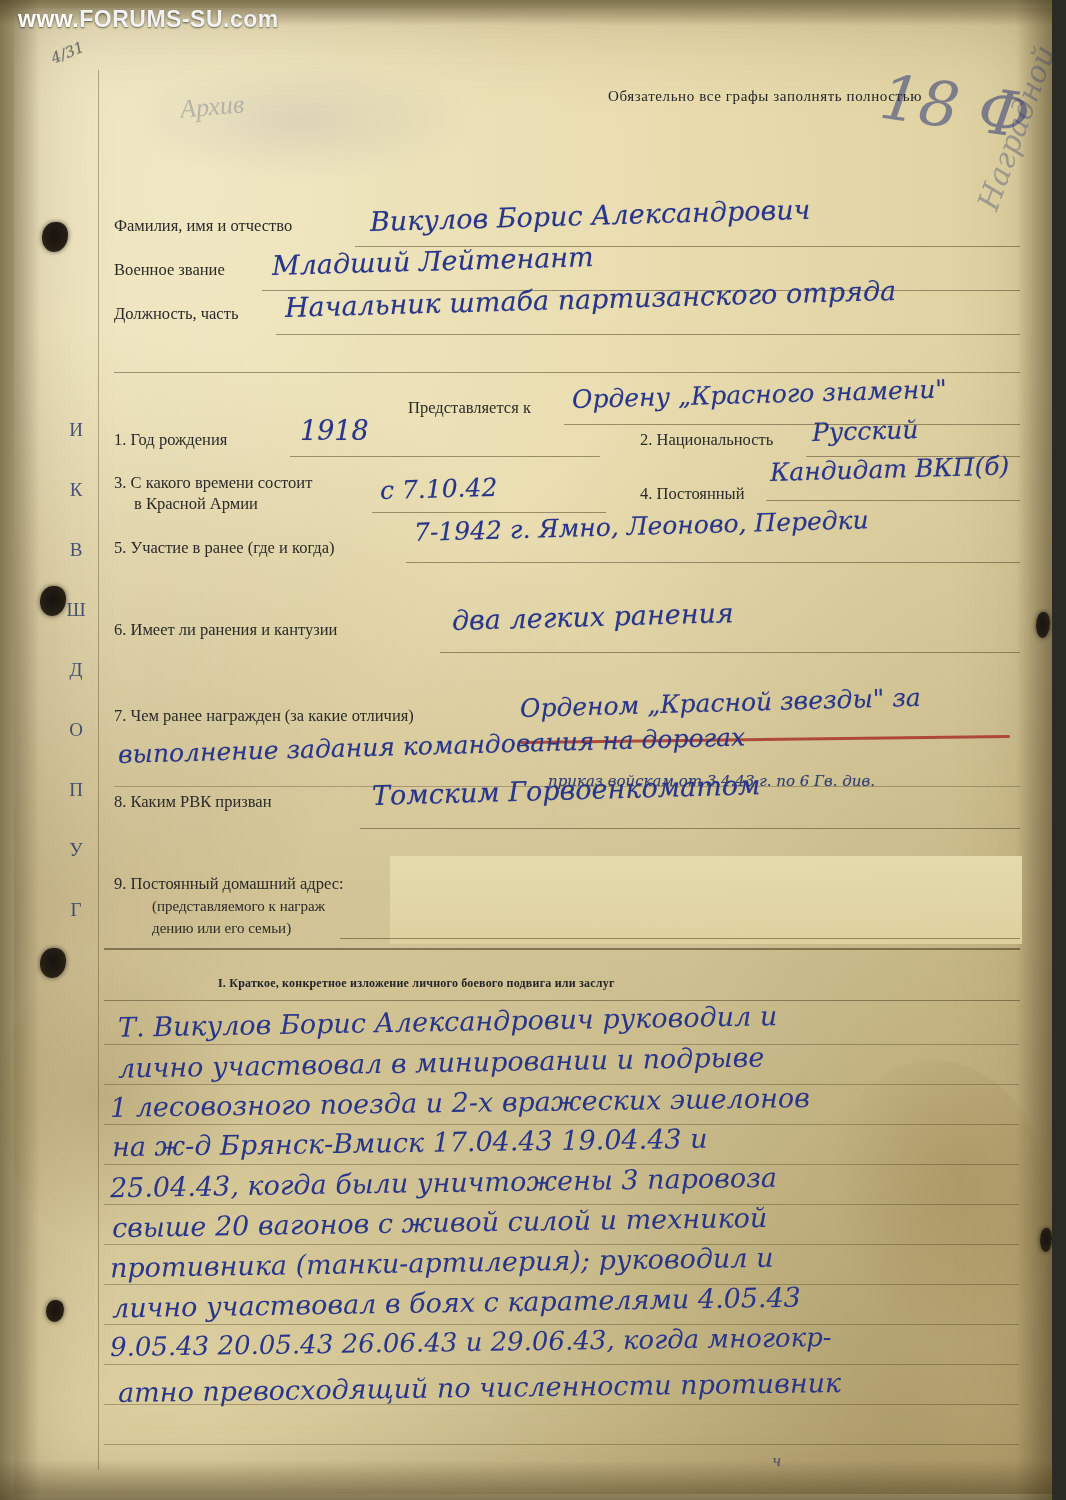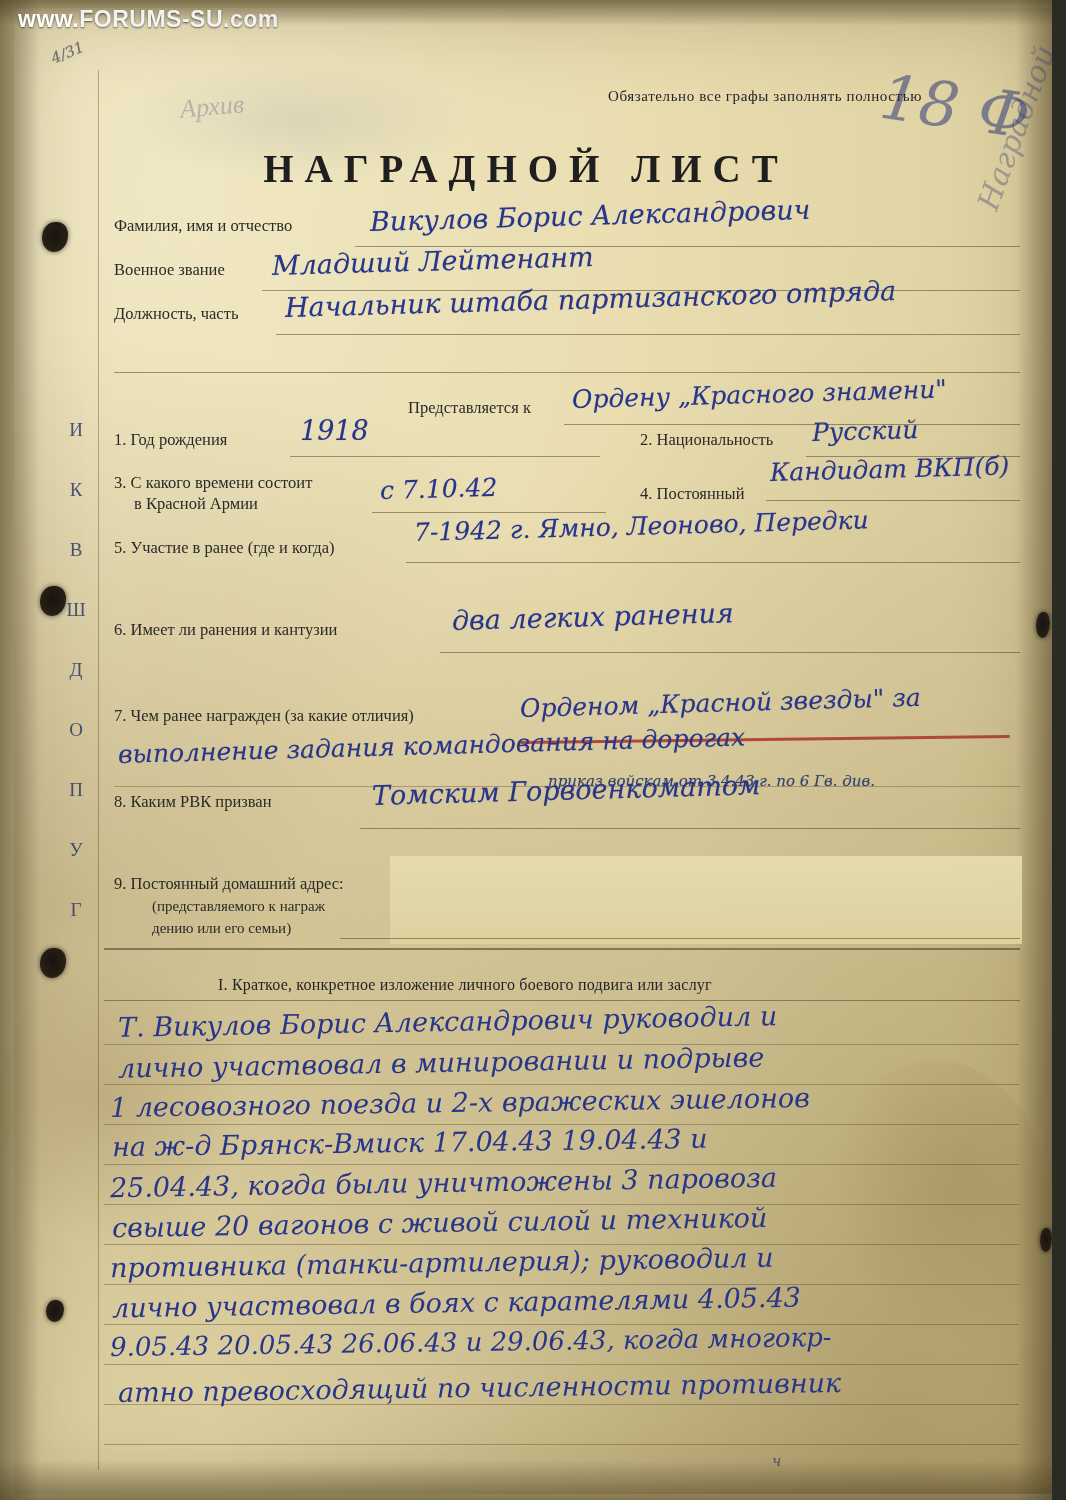--- a/index.html
+++ b/index.html
@@ -191,23 +191,24 @@
     left: 118px;
     font-family: "DejaVu Serif", serif;
     font-style: italic;
     font-size: 27px;
     color: #27358a;
     white-space: nowrap;
   }
   .section-head {
     position: absolute;
     font-family: "Liberation Serif", serif;
-    font-size: 16px;
+    font-size: 12px;
     color: #24242a;
     letter-spacing: 0.2px;
+    font-weight: bold;
   }
   .stain {
     position: absolute;
     border-radius: 50%;
     pointer-events: none;
   }
 </style>
 </head>
 <body>
 
@@ -236,21 +237,20 @@
     <span class="www">www.</span><span>FORUMS-SU.com</span>
   </div>
 
   <div class="ghost-stamp" style="left:180px; top:92px; font-size:26px; transform:rotate(-5deg);">Архив</div>
   <div class="big-scrawl" style="left:880px; top:70px; font-size:62px; transform:rotate(8deg);">18 Ф</div>
   <div class="big-scrawl" style="left:930px; top:110px; font-size:30px; transform:rotate(-70deg); color:rgba(45,55,120,0.35);">Наградной</div>
   <div class="hw xs" style="left:52px; top:50px; transform:rotate(-22deg); color:rgba(70,70,60,0.6);">4/31</div>
 
   <div class="printed topnote" style="left:608px; top:88px;">Обязательно все графы заполнять полностью</div>
 
-  <div class="title" style="top:146px;">НАГРАДНОЙ ЛИСТ</div>
 
   <div class="vert-letters">
     <div>И</div>
     <div>К</div>
     <div>В</div>
     <div>Ш</div>
     <div>Д</div>
     <div>О</div>
     <div>П</div>
     <div>У</div>

